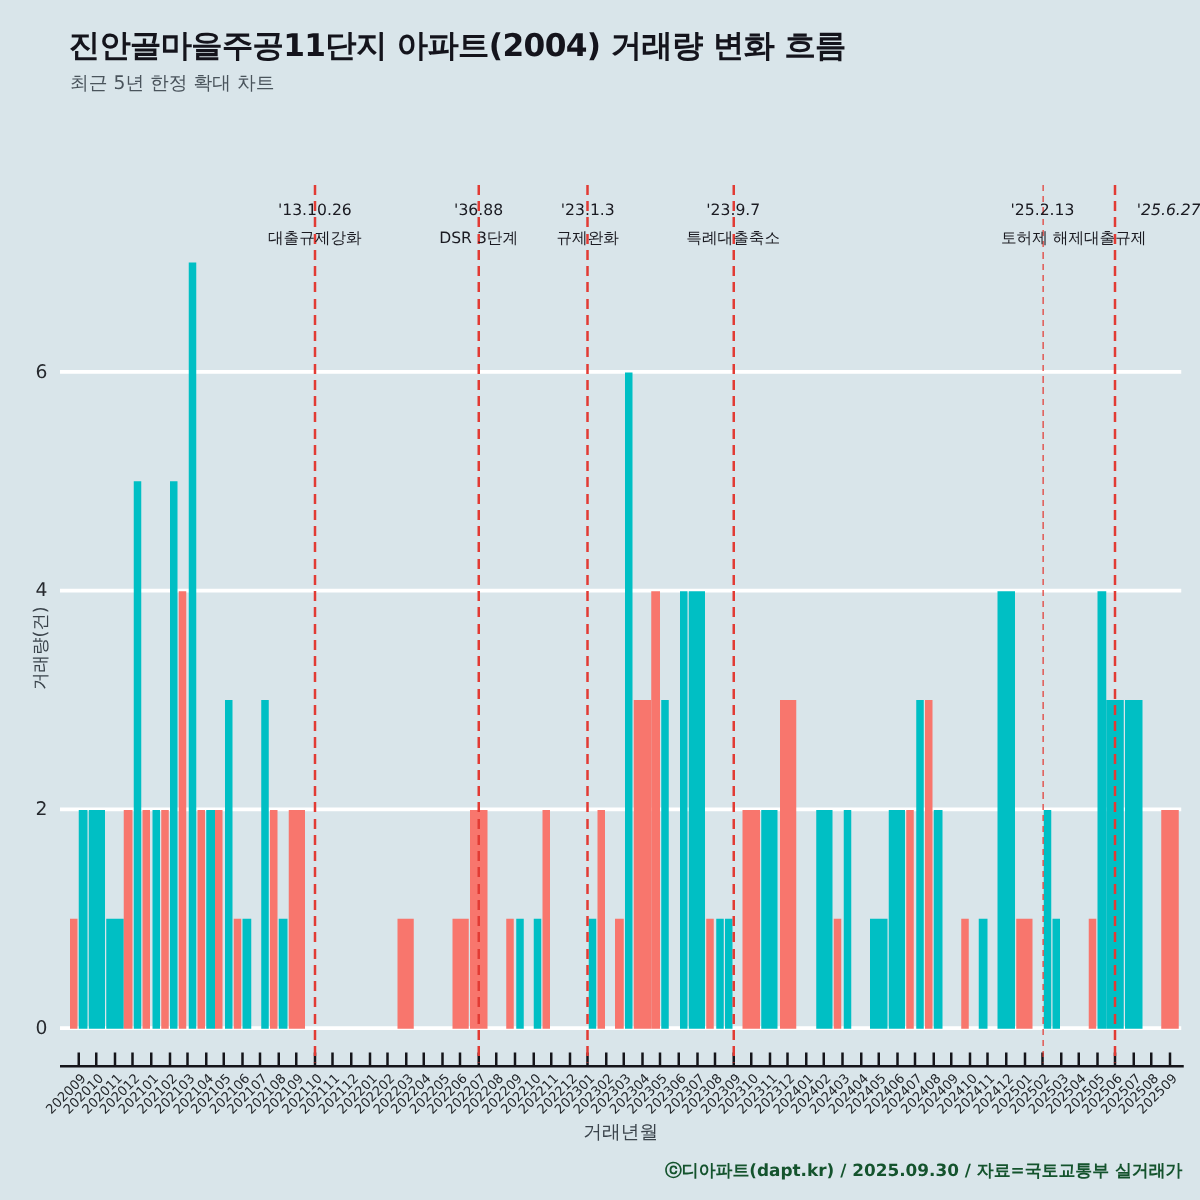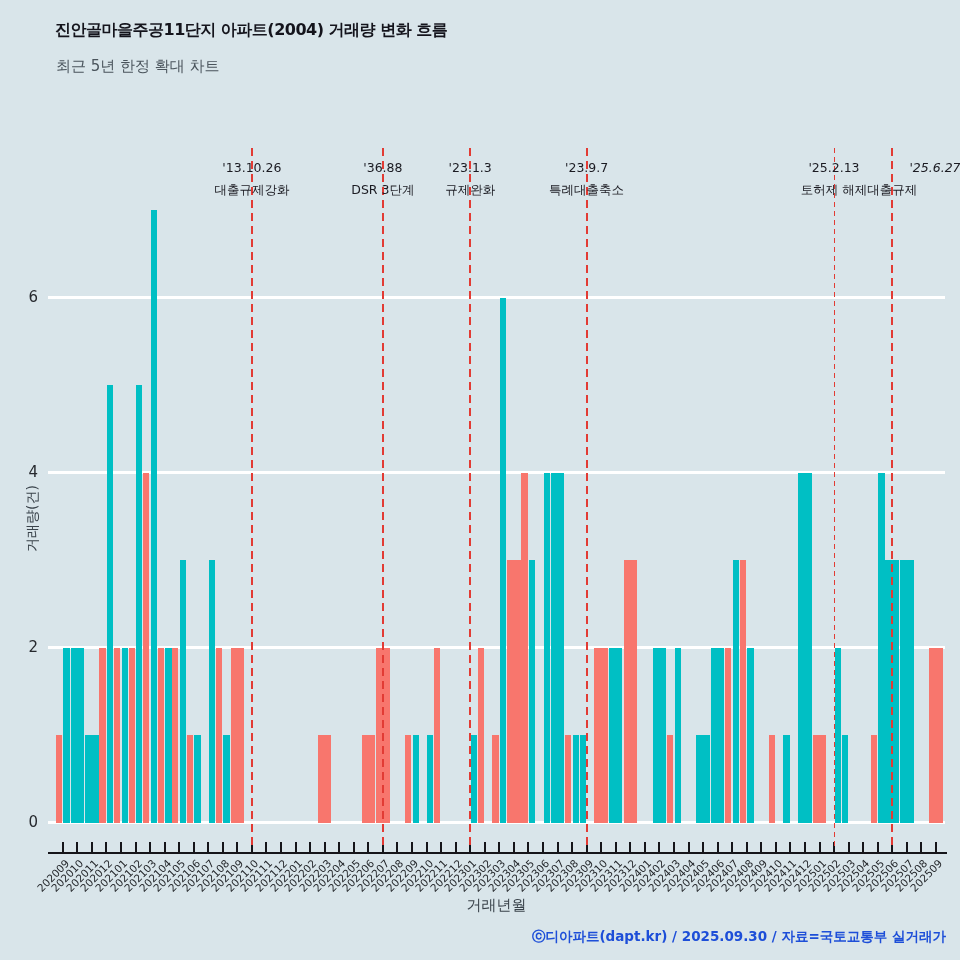--- a/index.html
+++ b/index.html
@@ -1,18 +1,18 @@
 <!DOCTYPE html>
 <html><head>
 <meta charset="utf-8">
 <style>
   html,body{margin:0;padding:0;}
   #canvas{position:relative;width:960px;height:960px;background:#d9e5ea;overflow:hidden;
           font-family:"DejaVu Sans","Liberation Sans",sans-serif;}
-  .title{position:absolute;left:55px;top:20px;font-size:16px;font-weight:bold;color:#14141c;letter-spacing:-0.5px;}
+  .title{position:absolute;left:55px;top:20px;font-size:25px;font-weight:bold;color:#14141c;letter-spacing:-0.5px;}
   .subtitle{position:absolute;left:56px;top:57px;font-size:15px;color:#4a545c;}
   .legend{position:absolute;left:50%;top:91px;transform:translateX(-52%);display:flex;align-items:center;gap:9px;}
   .legend-title{font-size:14px;color:#22262b;}
   .swatch{width:20px;height:30px;display:inline-block;}
   .legend-item-label{font-size:13px;color:#22262b;}
   .grid{position:absolute;left:48px;width:897px;height:3px;background:#ffffff;}
   .bar{position:absolute;}
   .event-line{position:absolute;top:148px;height:702px;}
   .event-line.thick{width:2px;background:repeating-linear-gradient(180deg,#e23b34 0 8px,rgba(0,0,0,0) 8px 13px);}
   .event-line.thin{width:1px;background:repeating-linear-gradient(180deg,#e23b34 0 5px,rgba(0,0,0,0) 5px 9px);}
@@ -21,21 +21,21 @@
   .event-date{top:160px;}
   .event-label{top:182px;}
   .xaxis-line{position:absolute;left:48px;top:852px;width:899px;height:2px;background:#15151a;}
   .xtick{position:absolute;top:842px;width:2px;height:10px;background:#15151a;}
   .xtick-label{position:absolute;width:60px;text-align:right;font-size:10.5px;color:#23262a;
       transform:rotate(-45deg);transform-origin:100% 0;top:857px;}
   .ytick-label{position:absolute;left:0;width:38px;text-align:right;font-size:15px;color:#26292e;}
   .ytitle{position:absolute;left:-23px;top:510px;width:110px;height:17px;text-align:center;
       font-size:14px;color:#3a434b;transform:rotate(-90deg);}
   .xtitle{position:absolute;left:48px;top:896px;width:897px;text-align:center;font-size:15px;color:#3a434b;}
-  .footer{position:absolute;right:14px;top:928px;font-size:13.5px;font-weight:600;color:#1d4ed8;text-align:center;}
+  .footer{position:absolute;right:14px;top:928px;font-size:13.5px;font-weight:600;color:#14532d;text-align:center;}
 </style>
 </head>
 <body>
 
 <div id="canvas">
   <div class="title">진안골마을주공11단지 아파트(2004) 거래량 변화 흐름</div>
   <div class="subtitle">최근 5년 한정 확대 차트</div>
 
 
   <div id="plot">

